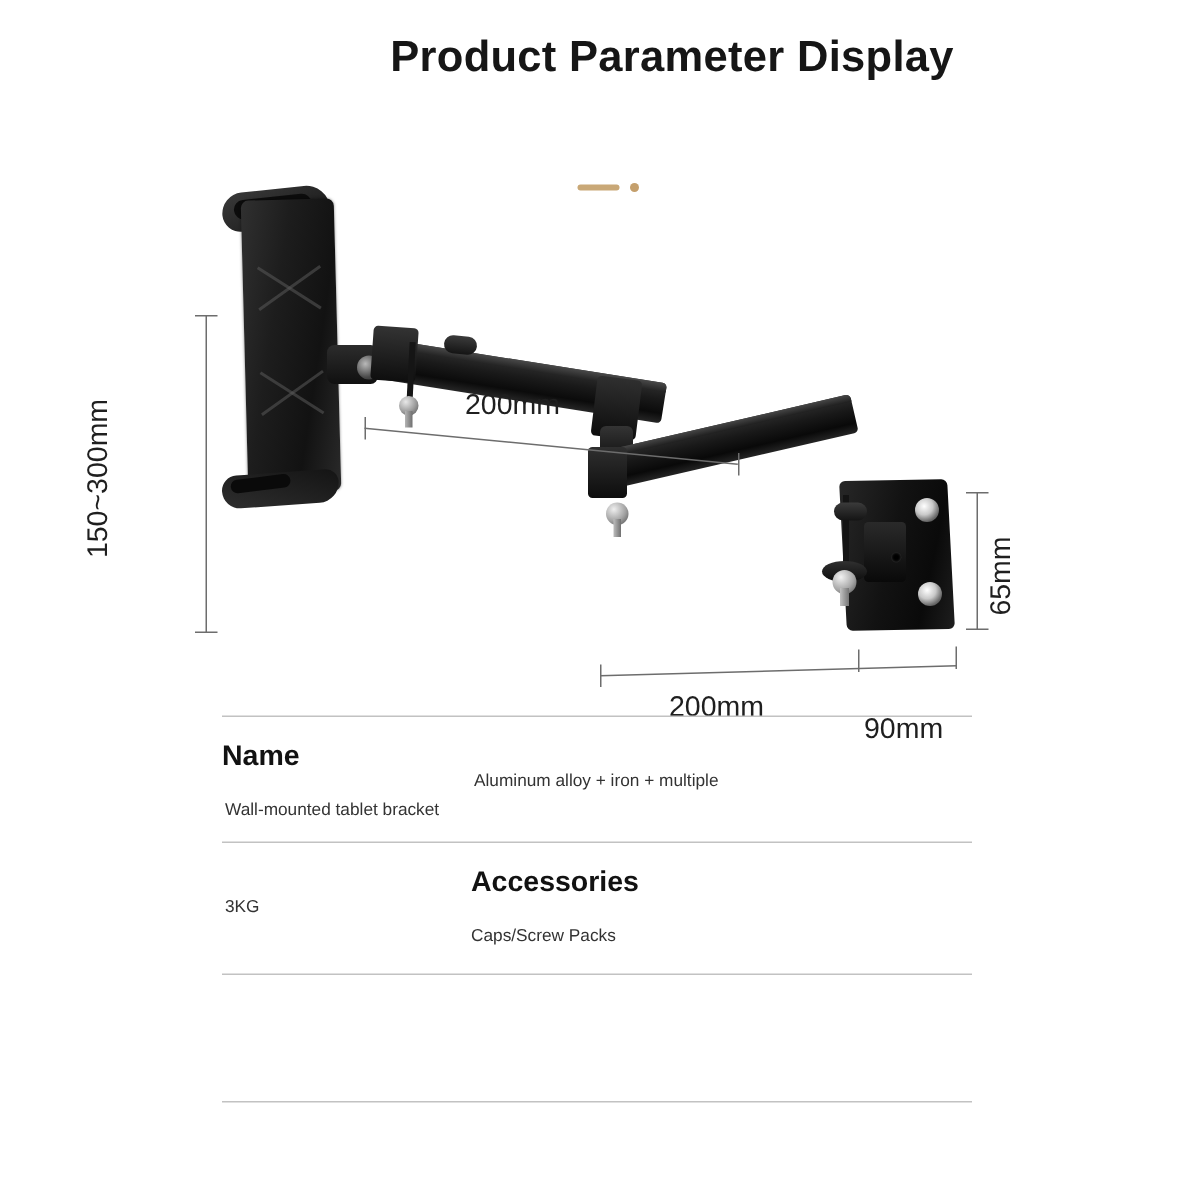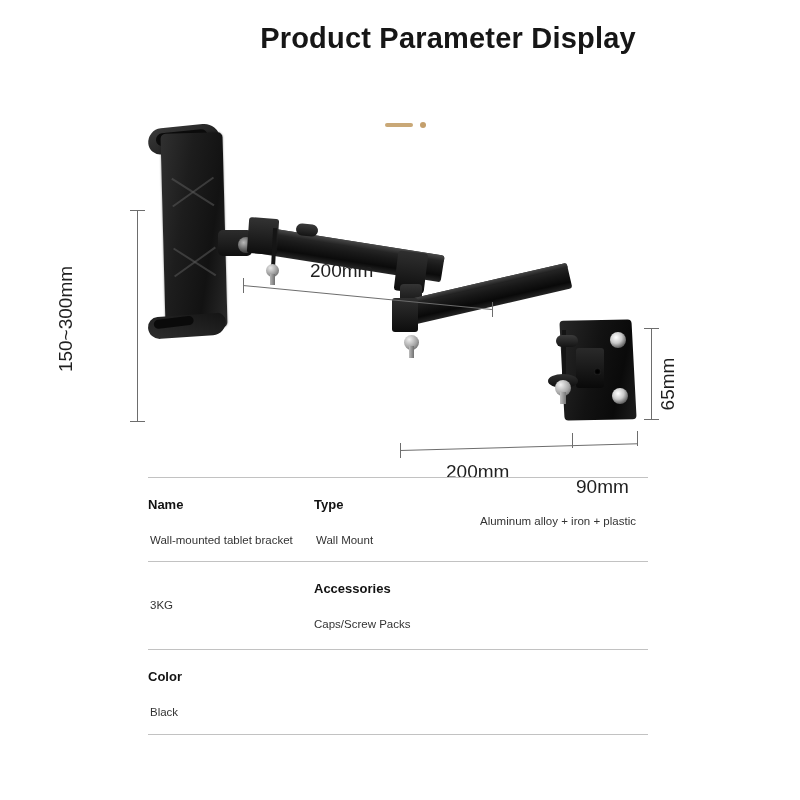--- a/index.html
+++ b/index.html
@@ -465,21 +465,21 @@
   }
   .spec-cell {
     box-sizing: border-box;
     padding-top: 17px;
     padding-bottom: 14px;
   }
   .spec-cell.c1 { width: 166px; }
   .spec-cell.c2 { width: 164px; }
   .spec-cell.c3 { width: 170px; }
   .spec-label {
-    font-size: 13px;
+    font-size: 19px;
     font-weight: bold;
     color: #121212;
     line-height: 19px;
   }
   .spec-value {
     font-size: 11.5px;
     color: #333333;
     margin-top: 19px;
     padding-left: 2px;
     line-height: 15px;
@@ -574,48 +574,40 @@
 
   <div class="spec-table">
 
     <div class="spec-divider"></div>
 
     <div class="spec-row row-1">
       <div class="spec-cell c1">
         <div class="spec-label">Name</div>
         <div class="spec-value">Wall-mounted tablet bracket</div>
       </div>
-      <div class="spec-cell c2">
-        <div class="spec-label">Type</div>
-        <div class="spec-value">Wall Mount</div>
-      </div>
       <div class="spec-cell c3">
-        <div class="spec-value">Aluminum alloy + iron + plastic</div>
+        <div class="spec-value">Aluminum alloy + iron + multiple</div>
       </div>
     </div>
 
     <div class="spec-divider"></div>
 
     <div class="spec-row row-2">
       <div class="spec-cell c1">
         <div class="spec-value">3KG</div>
       </div>
       <div class="spec-cell c3">
         <div class="spec-label">Accessories</div>
         <div class="spec-value indent-mid">Caps/Screw Packs</div>
       </div>
     </div>
 
     <div class="spec-divider"></div>
 
     <div class="spec-row row-3">
-      <div class="spec-cell c1">
-        <div class="spec-label">Color</div>
-        <div class="spec-value">Black</div>
-      </div>
       <div class="spec-cell c2"></div>
       <div class="spec-cell c3"></div>
     </div>
 
     <div class="spec-divider"></div>
 
   </div>
 
 </div>
 

